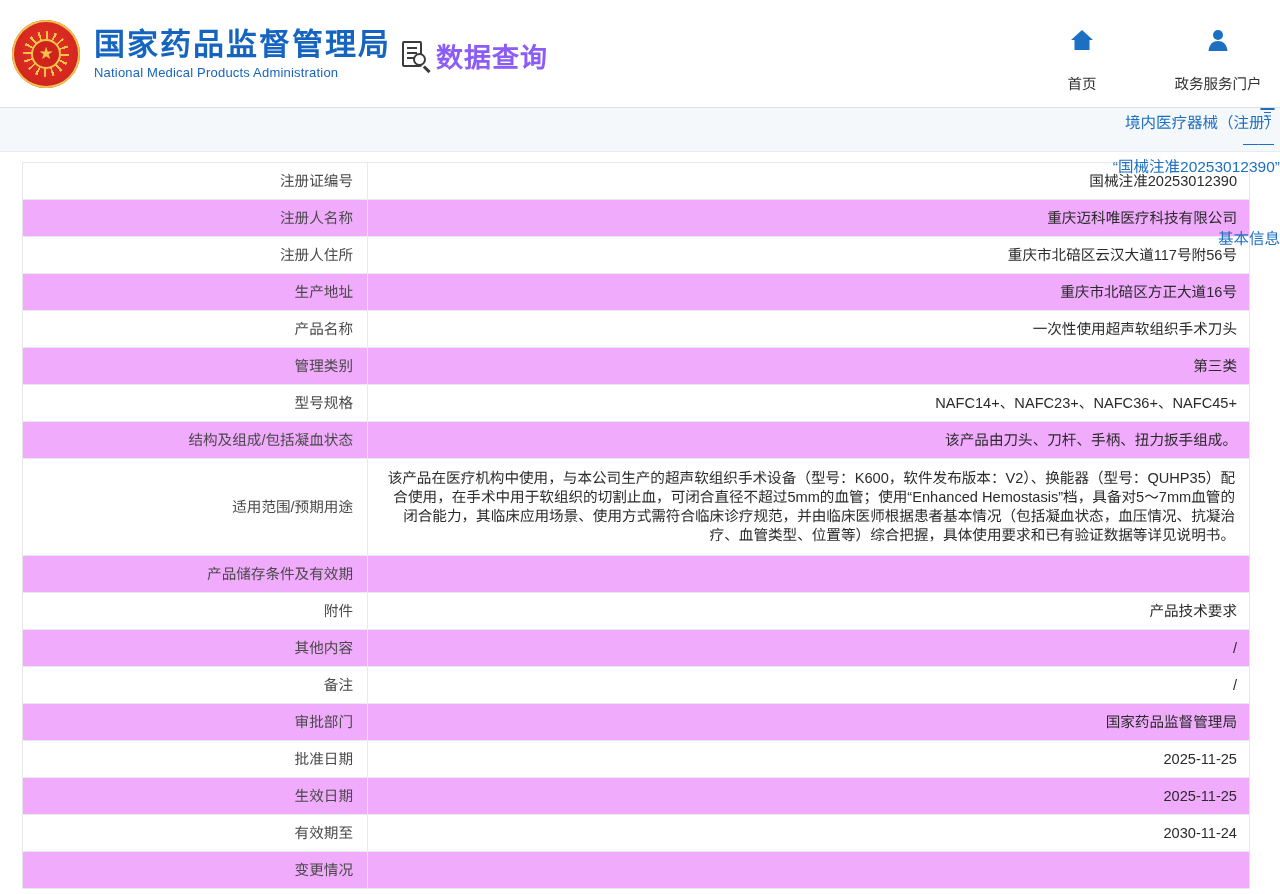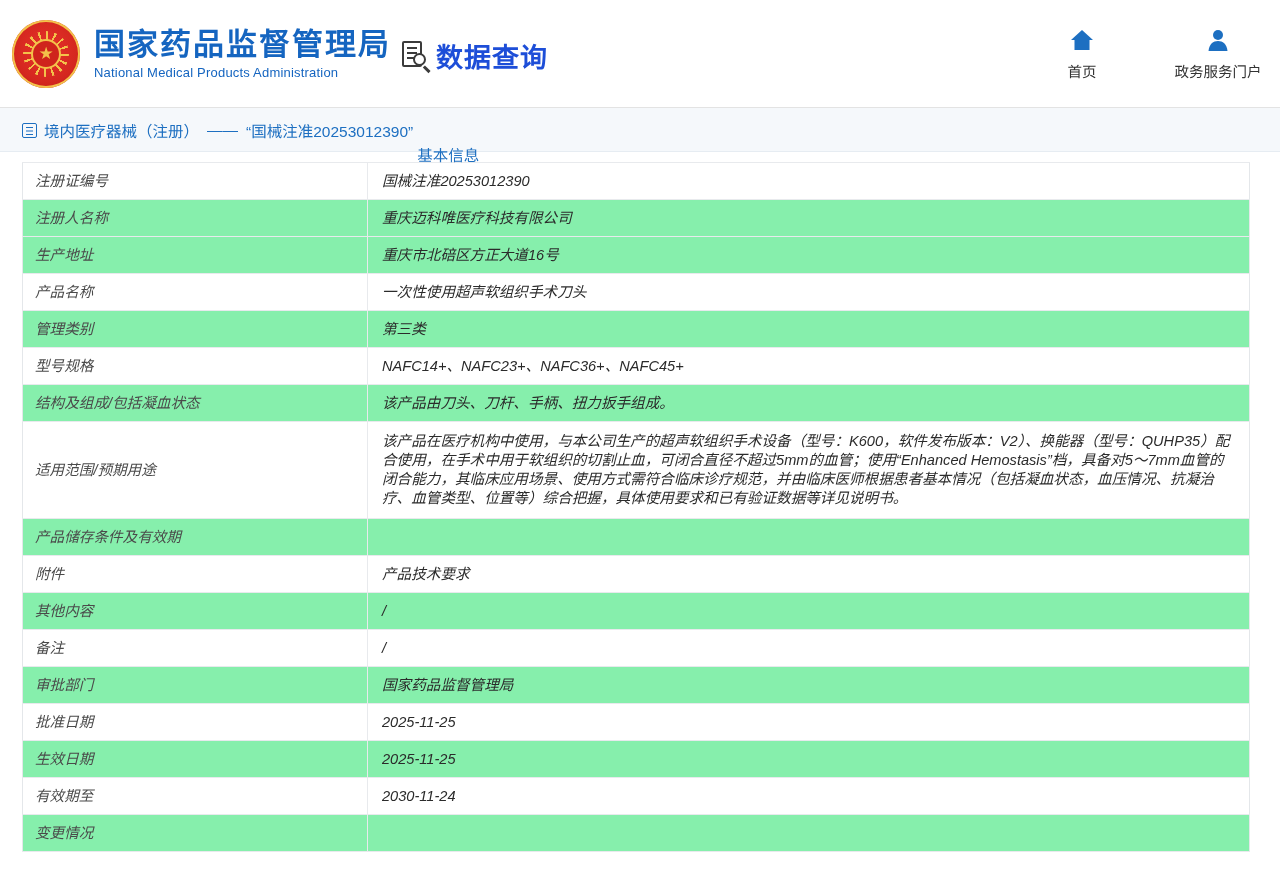--- a/index.html
+++ b/index.html
@@ -138,21 +138,21 @@
     position: absolute;
     left: 24px; top: 26px;
     width: 8px; height: 2.6px;
     background: #3b3b3b;
     transform: rotate(45deg);
     transform-origin: left center;
   }
   .query-title .qt-text {
     font-size: 27px;
     font-weight: bold;
-    color: #1d4ed8;
+    color: #8b5cf6;
     margin-left: 6px;
     letter-spacing: 1px;
     white-space: nowrap;
   }
   .header-nav {
     position: absolute;
     right: 18px;
     top: 26px;
     display: flex;
     gap: 48px;
@@ -165,38 +165,39 @@
   .nav-item .ico {
     height: 28px;
     color: #1d6fc1;
     display: flex;
     align-items: center;
     justify-content: center;
   }
   .nav-item .lbl {
     font-size: 14.5px;
     color: #333;
-    margin-top: 6px;
+    margin-top: 18px;
     white-space: nowrap;
   }
 
   
   .crumb-band {
     height: 44px;
     background: #f5f8fb;
     border-bottom: 1px solid #e6ecf2;
   }
   .crumb {
     padding: 0 0 0 22px;
     height: 44px;
     display: flex;
-    align-items: center;
+    align-items: flex-end;
     font-size: 15.5px;
     color: #1d6fc1;
     gap: 2px;
+    flex-direction: column;
   }
   .crumb .bc-ico {
     display: inline-block;
     width: 15px; height: 15px;
     margin-right: 5px;
     position: relative;
   }
   .crumb .bc-ico .p {
     position: absolute;
     inset: 0;
@@ -222,42 +223,41 @@
     margin-top: 10px;
   }
   table.info {
     width: 1228px;
     border-collapse: collapse;
     table-layout: fixed;
     border: 1px solid #e4e7ea;
   }
   table.info col.k { width: 345px; }
   table.info tr { background: #ffffff; }
-  table.info tr.alt { background: #86efac; }
+  table.info tr.alt { background: #f0abfc; }
   table.info td {
     border-top: 1px solid #e8eaed;
     border-bottom: 1px solid #e8eaed;
     font-size: 14.6px;
     line-height: 26px;
     vertical-align: middle;
     padding: 5px 12px;
   }
   table.info td.k {
+    text-align: right;
     color: #4a4a4a;
     padding-right: 14px;
     border-right: 1px solid #e8eaed;
     white-space: nowrap;
-    font-style: italic;
   }
   table.info td.v {
-    text-align: left;
+    text-align: right;
     color: #2b2b2b;
     padding-left: 14px;
     word-break: break-word;
-    font-style: italic;
   }
   table.info td.v.long { line-height: 19px; padding: 10px 14px; }
   table.info tr.tall td { height: 34px; }
 </style>
 </head>
 <body>
 
 <div class="header">
 
   <div class="brand">
@@ -326,20 +326,24 @@
       </colgroup>
     <tbody>
       <tr>
         <td class="k">注册证编号</td>
         <td class="v">国械注准20253012390</td>
       </tr>
       <tr class="alt">
         <td class="k">注册人名称</td>
         <td class="v">重庆迈科唯医疗科技有限公司</td>
       </tr>
+      <tr>
+        <td class="k">注册人住所</td>
+        <td class="v">重庆市北碚区云汉大道117号附56号</td>
+      </tr>
       <tr class="alt">
         <td class="k">生产地址</td>
         <td class="v">重庆市北碚区方正大道16号</td>
       </tr>
       <tr>
         <td class="k">产品名称</td>
         <td class="v">一次性使用超声软组织手术刀头</td>
       </tr>
       <tr class="alt">
         <td class="k">管理类别</td>

